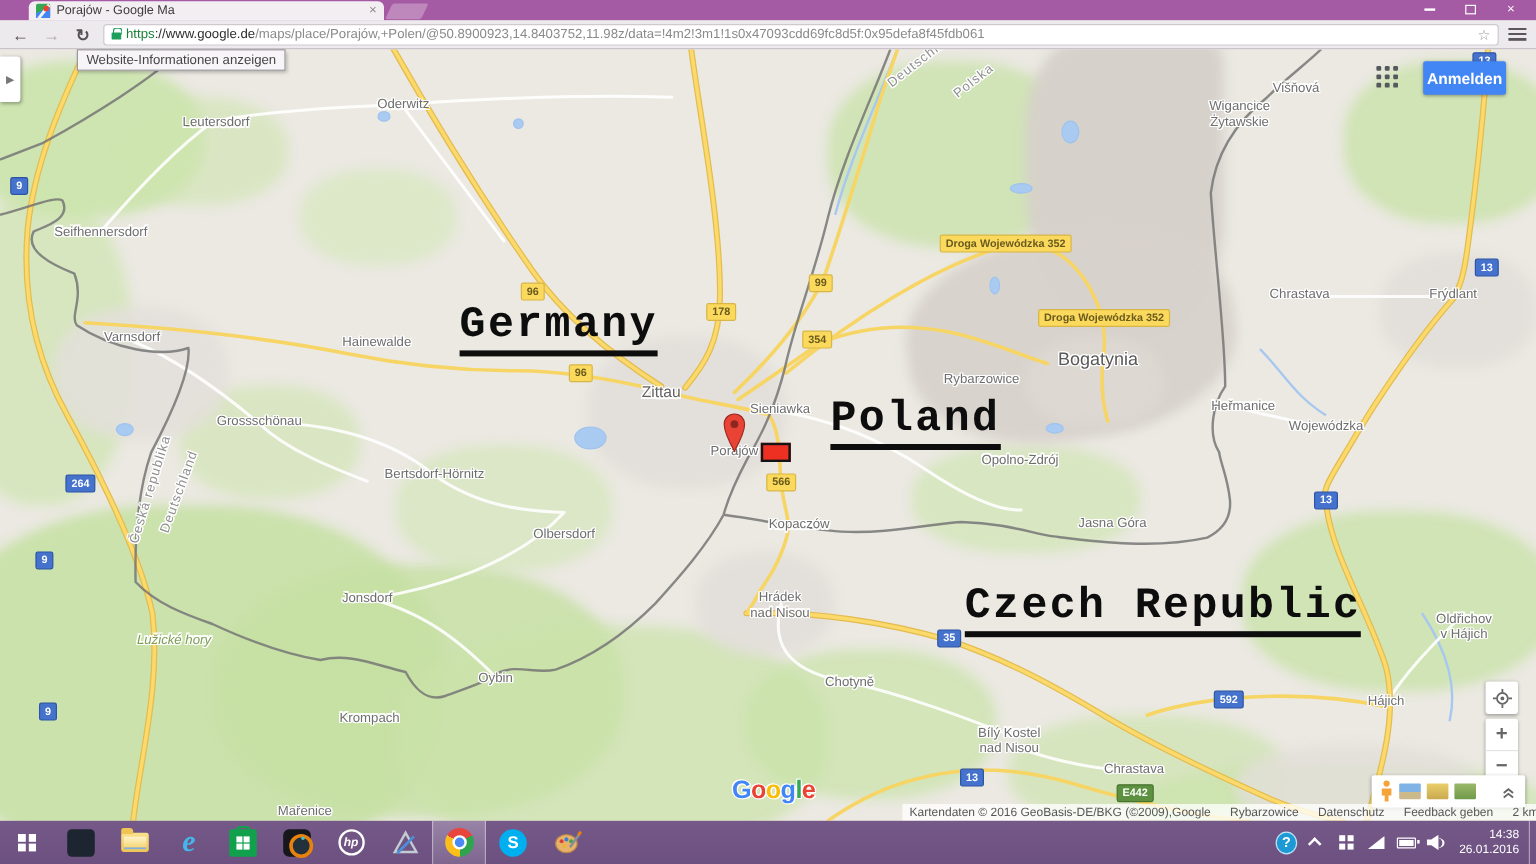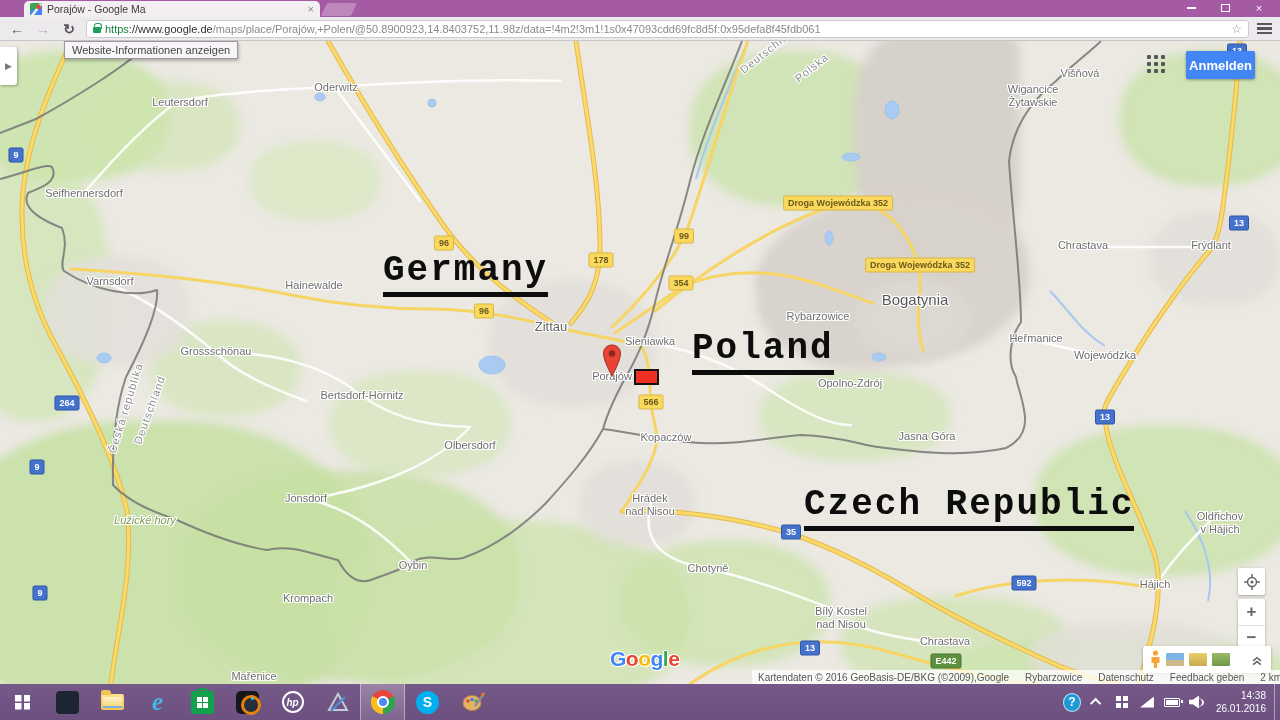--- a/index.html
+++ b/index.html
@@ -39,21 +39,21 @@
   
   .map { position:absolute; top:41px; left:0; width:1280px; height:643px; background:#ebe9e2; overflow:hidden; }
   .p { position:absolute; border-radius:45%; filter:blur(5px); }
   .map svg.geo { position:absolute; top:0; left:0; z-index:2; }
   .lbl-layer { position:absolute; inset:0; z-index:4; }
 
   .town { position:absolute; font-size:11px; color:#6e6e6e; text-align:center; line-height:1.2; white-space:nowrap;
           text-shadow:1px 0 0 #fff,-1px 0 0 #fff,0 1px 0 #fff,0 -1px 0 #fff,1px 1px 0 #fff,-1px -1px 0 #fff,1px -1px 0 #fff,-1px 1px 0 #fff; }
   .town.md { font-size:13px; color:#636363; }
   .town.big { font-size:15px; color:#595959; }
-  .town.green { color:#7d9c55; font-style:italic; }
+  .town.green { color:#7d9c55; font-style:italic;margin-top:13px; }
   .town.border { color:#8f8f8f; letter-spacing:1px; font-size:11px; }
 
   .badge { position:absolute; transform:translate(-50%,-50%); font-size:9px; font-weight:bold; line-height:1;
            padding:2px 4px; border-radius:2px; white-space:nowrap; z-index:3; }
   .badge.blue  { background:#4472cc; color:#fff; border:1px solid #2d55a6; }
   .badge.yellow{ background:#fbd95c; color:#6a5b1e; border:1px solid #d8b645; }
   .badge.green { background:#5d9140; color:#fff; border:1px solid #47732f; }
 
   .annotation { position:absolute; z-index:5; font-family:"Liberation Mono","DejaVu Sans Mono",monospace;
                 font-weight:bold; font-size:36px; letter-spacing:2px; color:#0d0d0d; line-height:1;

